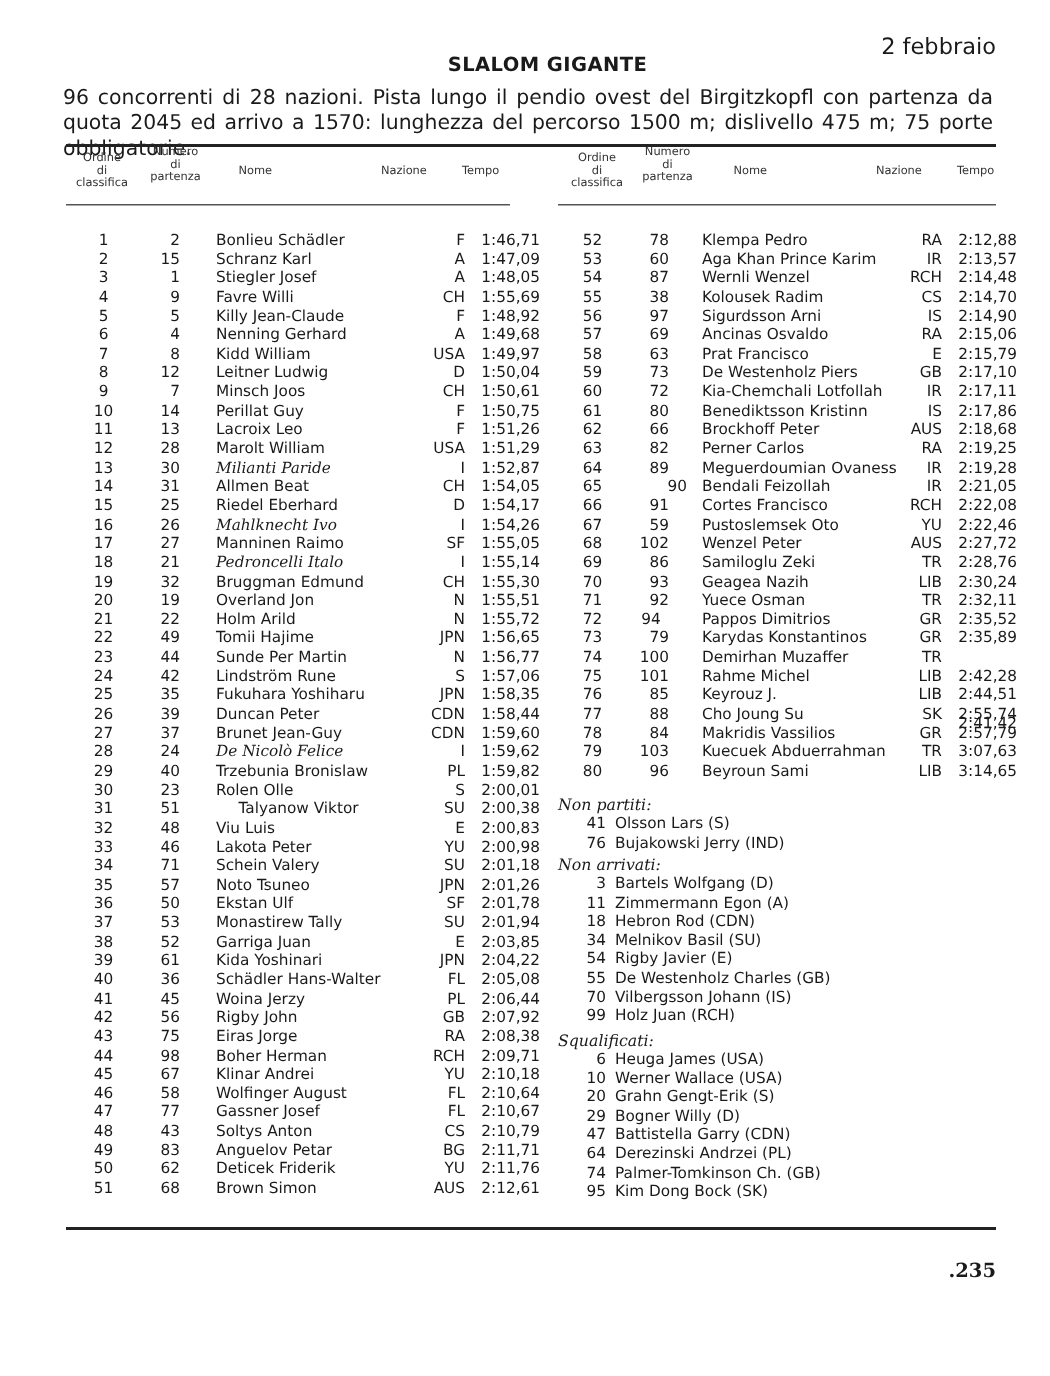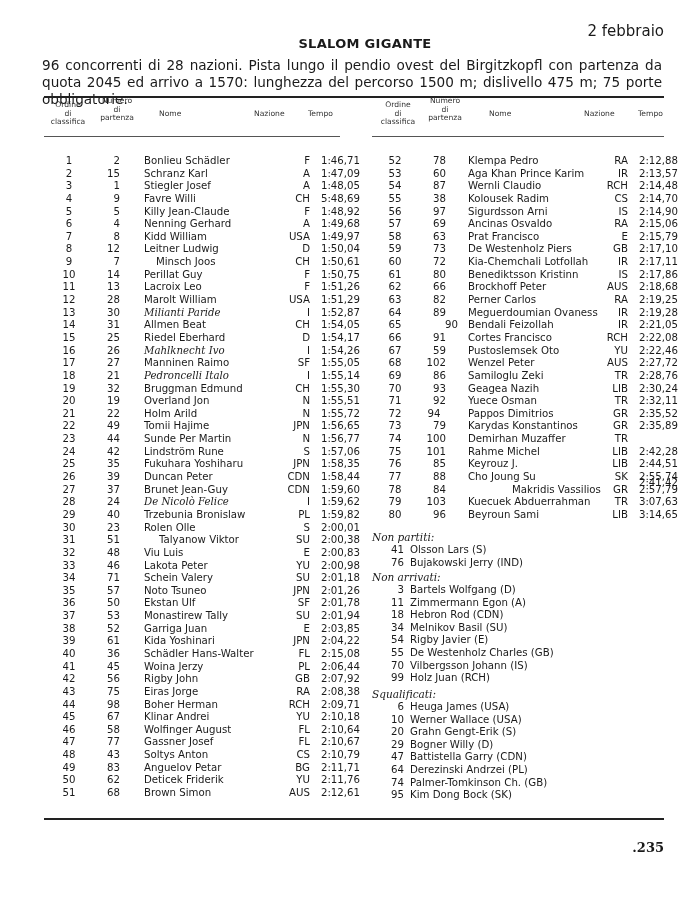--- a/index.html
+++ b/index.html
@@ -96,21 +96,21 @@
         <span class="c-bib" style="left: 52px;">1</span>
         <span class="c-name" style="left: 100px;">Stiegler Josef</span>
         <span class="c-nat" style="left: 236px;">A</span>
         <span class="c-time" style="left: 268px;">1:48,05</span>
       </div>
       <div class="row">
         <span class="c-rank" style="left: 14px;">4</span>
         <span class="c-bib" style="left: 52px;">9</span>
         <span class="c-name" style="left: 100px;">Favre Willi</span>
         <span class="c-nat" style="left: 236px;">CH</span>
-        <span class="c-time" style="left: 268px;">5:48,69</span>
+        <span class="c-time" style="left: 268px;">1:55,69</span>
       </div>
       <div class="row">
         <span class="c-rank" style="left: 14px;">5</span>
         <span class="c-bib" style="left: 52px;">5</span>
         <span class="c-name" style="left: 100px;">Killy Jean-Claude</span>
         <span class="c-nat" style="left: 236px;">F</span>
         <span class="c-time" style="left: 268px;">1:48,92</span>
       </div>
       <div class="row">
         <span class="c-rank" style="left: 14px;">6</span>
@@ -129,21 +129,21 @@
       <div class="row">
         <span class="c-rank" style="left: 14px;">8</span>
         <span class="c-bib" style="left: 52px;">12</span>
         <span class="c-name" style="left: 100px;">Leitner Ludwig</span>
         <span class="c-nat" style="left: 236px;">D</span>
         <span class="c-time" style="left: 268px;">1:50,04</span>
       </div>
       <div class="row">
         <span class="c-rank" style="left: 14px;">9</span>
         <span class="c-bib" style="left: 52px;">7</span>
-        <span class="c-name" style="left: 112px;">Minsch Joos</span>
+        <span class="c-name" style="left: 100px;">Minsch Joos</span>
         <span class="c-nat" style="left: 236px;">CH</span>
         <span class="c-time" style="left: 268px;">1:50,61</span>
       </div>
       <div class="row">
         <span class="c-rank" style="left: 14px;">10</span>
         <span class="c-bib" style="left: 52px;">14</span>
         <span class="c-name" style="left: 100px;">Perillat Guy</span>
         <span class="c-nat" style="left: 236px;">F</span>
         <span class="c-time" style="left: 268px;">1:50,75</span>
       </div>
@@ -348,21 +348,21 @@
         <span class="c-bib" style="left: 52px;">61</span>
         <span class="c-name" style="left: 100px;">Kida Yoshinari</span>
         <span class="c-nat" style="left: 236px;">JPN</span>
         <span class="c-time" style="left: 268px;">2:04,22</span>
       </div>
       <div class="row">
         <span class="c-rank" style="left: 14px;">40</span>
         <span class="c-bib" style="left: 52px;">36</span>
         <span class="c-name" style="left: 100px;">Schädler Hans-Walter</span>
         <span class="c-nat" style="left: 236px;">FL</span>
-        <span class="c-time" style="left: 268px;">2:15,08</span>
+        <span class="c-time" style="left: 268px;">2:05,08</span>
       </div>
       <div class="row">
         <span class="c-rank" style="left: 14px;">41</span>
         <span class="c-bib" style="left: 52px;">45</span>
         <span class="c-name" style="left: 100px;">Woina Jerzy</span>
         <span class="c-nat" style="left: 236px;">PL</span>
         <span class="c-time" style="left: 268px;">2:06,44</span>
       </div>
       <div class="row">
         <span class="c-rank" style="left: 14px;">42</span>
@@ -446,21 +446,21 @@
       <div class="row">
         <span class="c-rank" style="left: 12px;">53</span>
         <span class="c-bib" style="left: 50px;">60</span>
         <span class="c-name" style="left: 96px;">Aga Khan Prince Karim</span>
         <span class="c-nat" style="left: 226px;">IR</span>
         <span class="c-time" style="left: 258px;">2:13,57</span>
       </div>
       <div class="row">
         <span class="c-rank" style="left: 12px;">54</span>
         <span class="c-bib" style="left: 50px;">87</span>
-        <span class="c-name" style="left: 96px;">Wernli Claudio</span>
+        <span class="c-name" style="left: 96px;">Wernli Wenzel</span>
         <span class="c-nat" style="left: 226px;">RCH</span>
         <span class="c-time" style="left: 258px;">2:14,48</span>
       </div>
       <div class="row">
         <span class="c-rank" style="left: 12px;">55</span>
         <span class="c-bib" style="left: 50px;">38</span>
         <span class="c-name" style="left: 96px;">Kolousek Radim</span>
         <span class="c-nat" style="left: 226px;">CS</span>
         <span class="c-time" style="left: 258px;">2:14,70</span>
       </div>
@@ -614,21 +614,21 @@
       <div class="row">
         <span class="c-rank" style="left: 12px;">77</span>
         <span class="c-bib" style="left: 50px;">88</span>
         <span class="c-name" style="left: 96px;">Cho Joung Su</span>
         <span class="c-nat" style="left: 226px;">SK</span>
         <span class="c-time" style="left: 258px;">2:55,74</span>
       </div>
       <div class="row">
         <span class="c-rank" style="left: 12px;">78</span>
         <span class="c-bib" style="left: 50px;">84</span>
-        <span class="c-name" style="left: 96px; margin-left: 44px;">Makridis Vassilios</span>
+        <span class="c-name" style="left: 96px;">Makridis Vassilios</span>
         <span class="c-nat" style="left: 226px;">GR</span>
         <span class="c-time" style="left: 258px;">2:57,79</span>
       </div>
       <div class="row">
         <span class="c-rank" style="left: 12px;">79</span>
         <span class="c-bib" style="left: 50px;">103</span>
         <span class="c-name" style="left: 96px;">Kuecuek Abduerrahman</span>
         <span class="c-nat" style="left: 226px;">TR</span>
         <span class="c-time" style="left: 258px;">3:07,63</span>
       </div>

